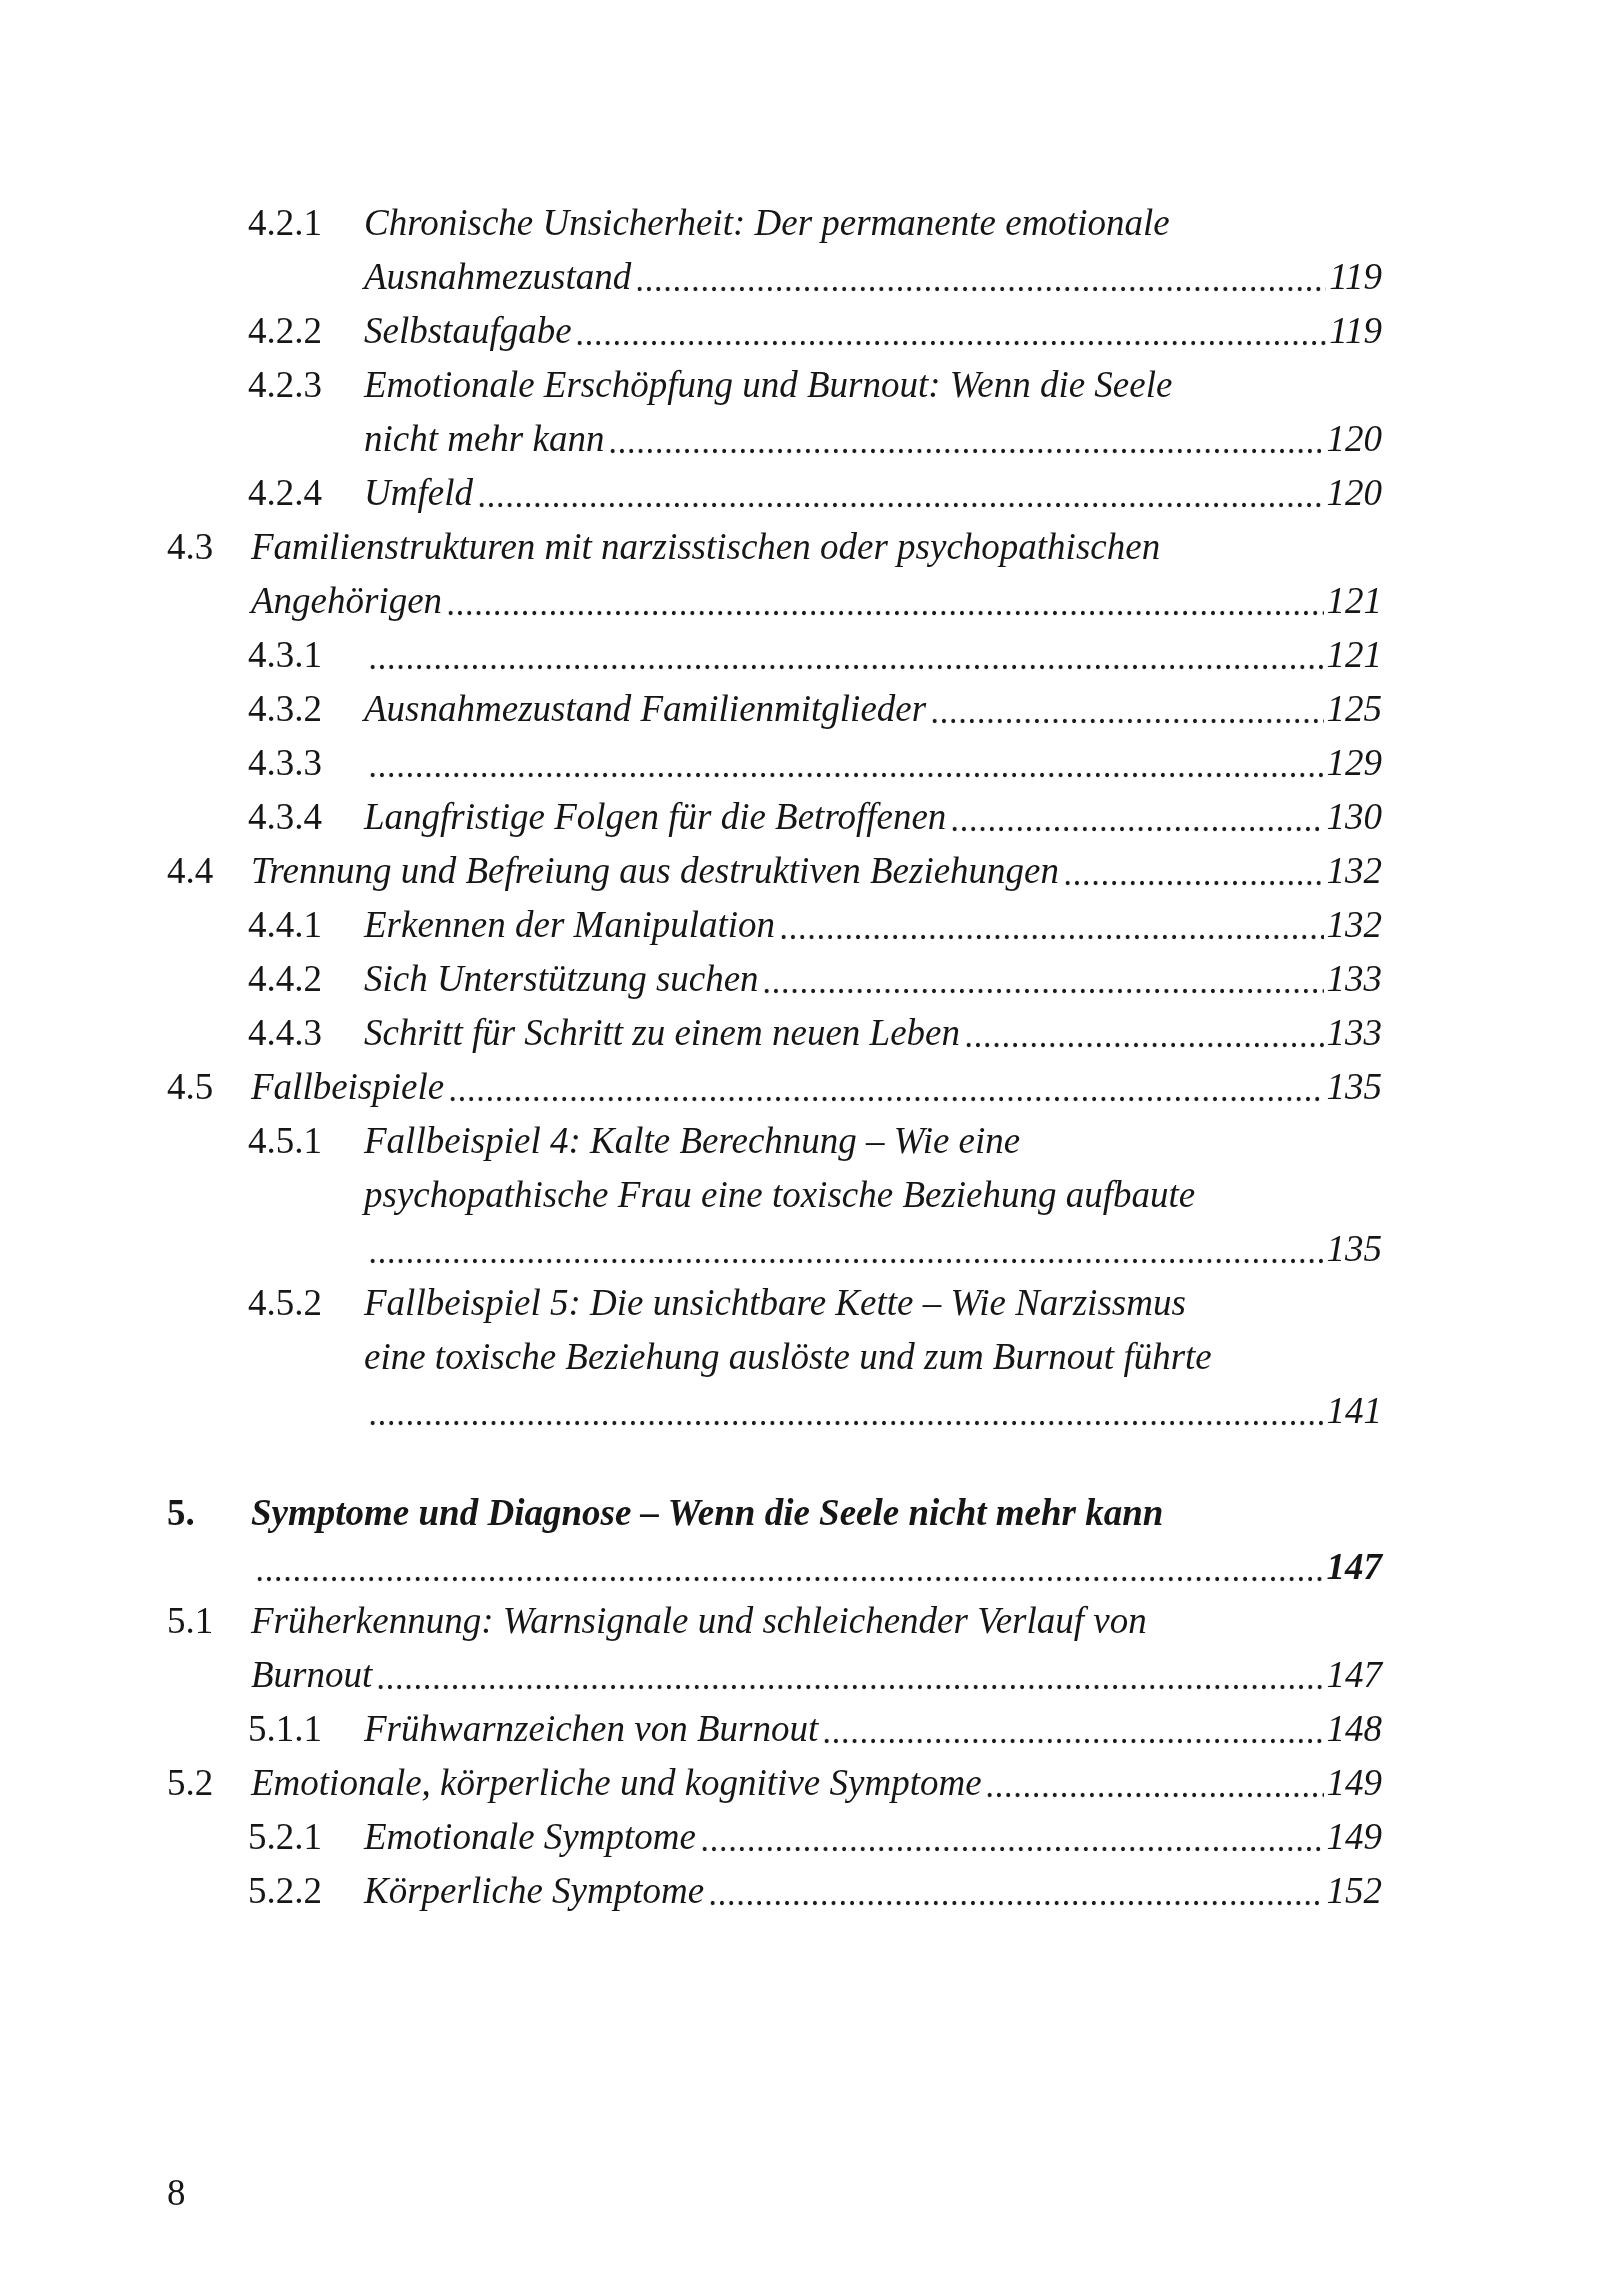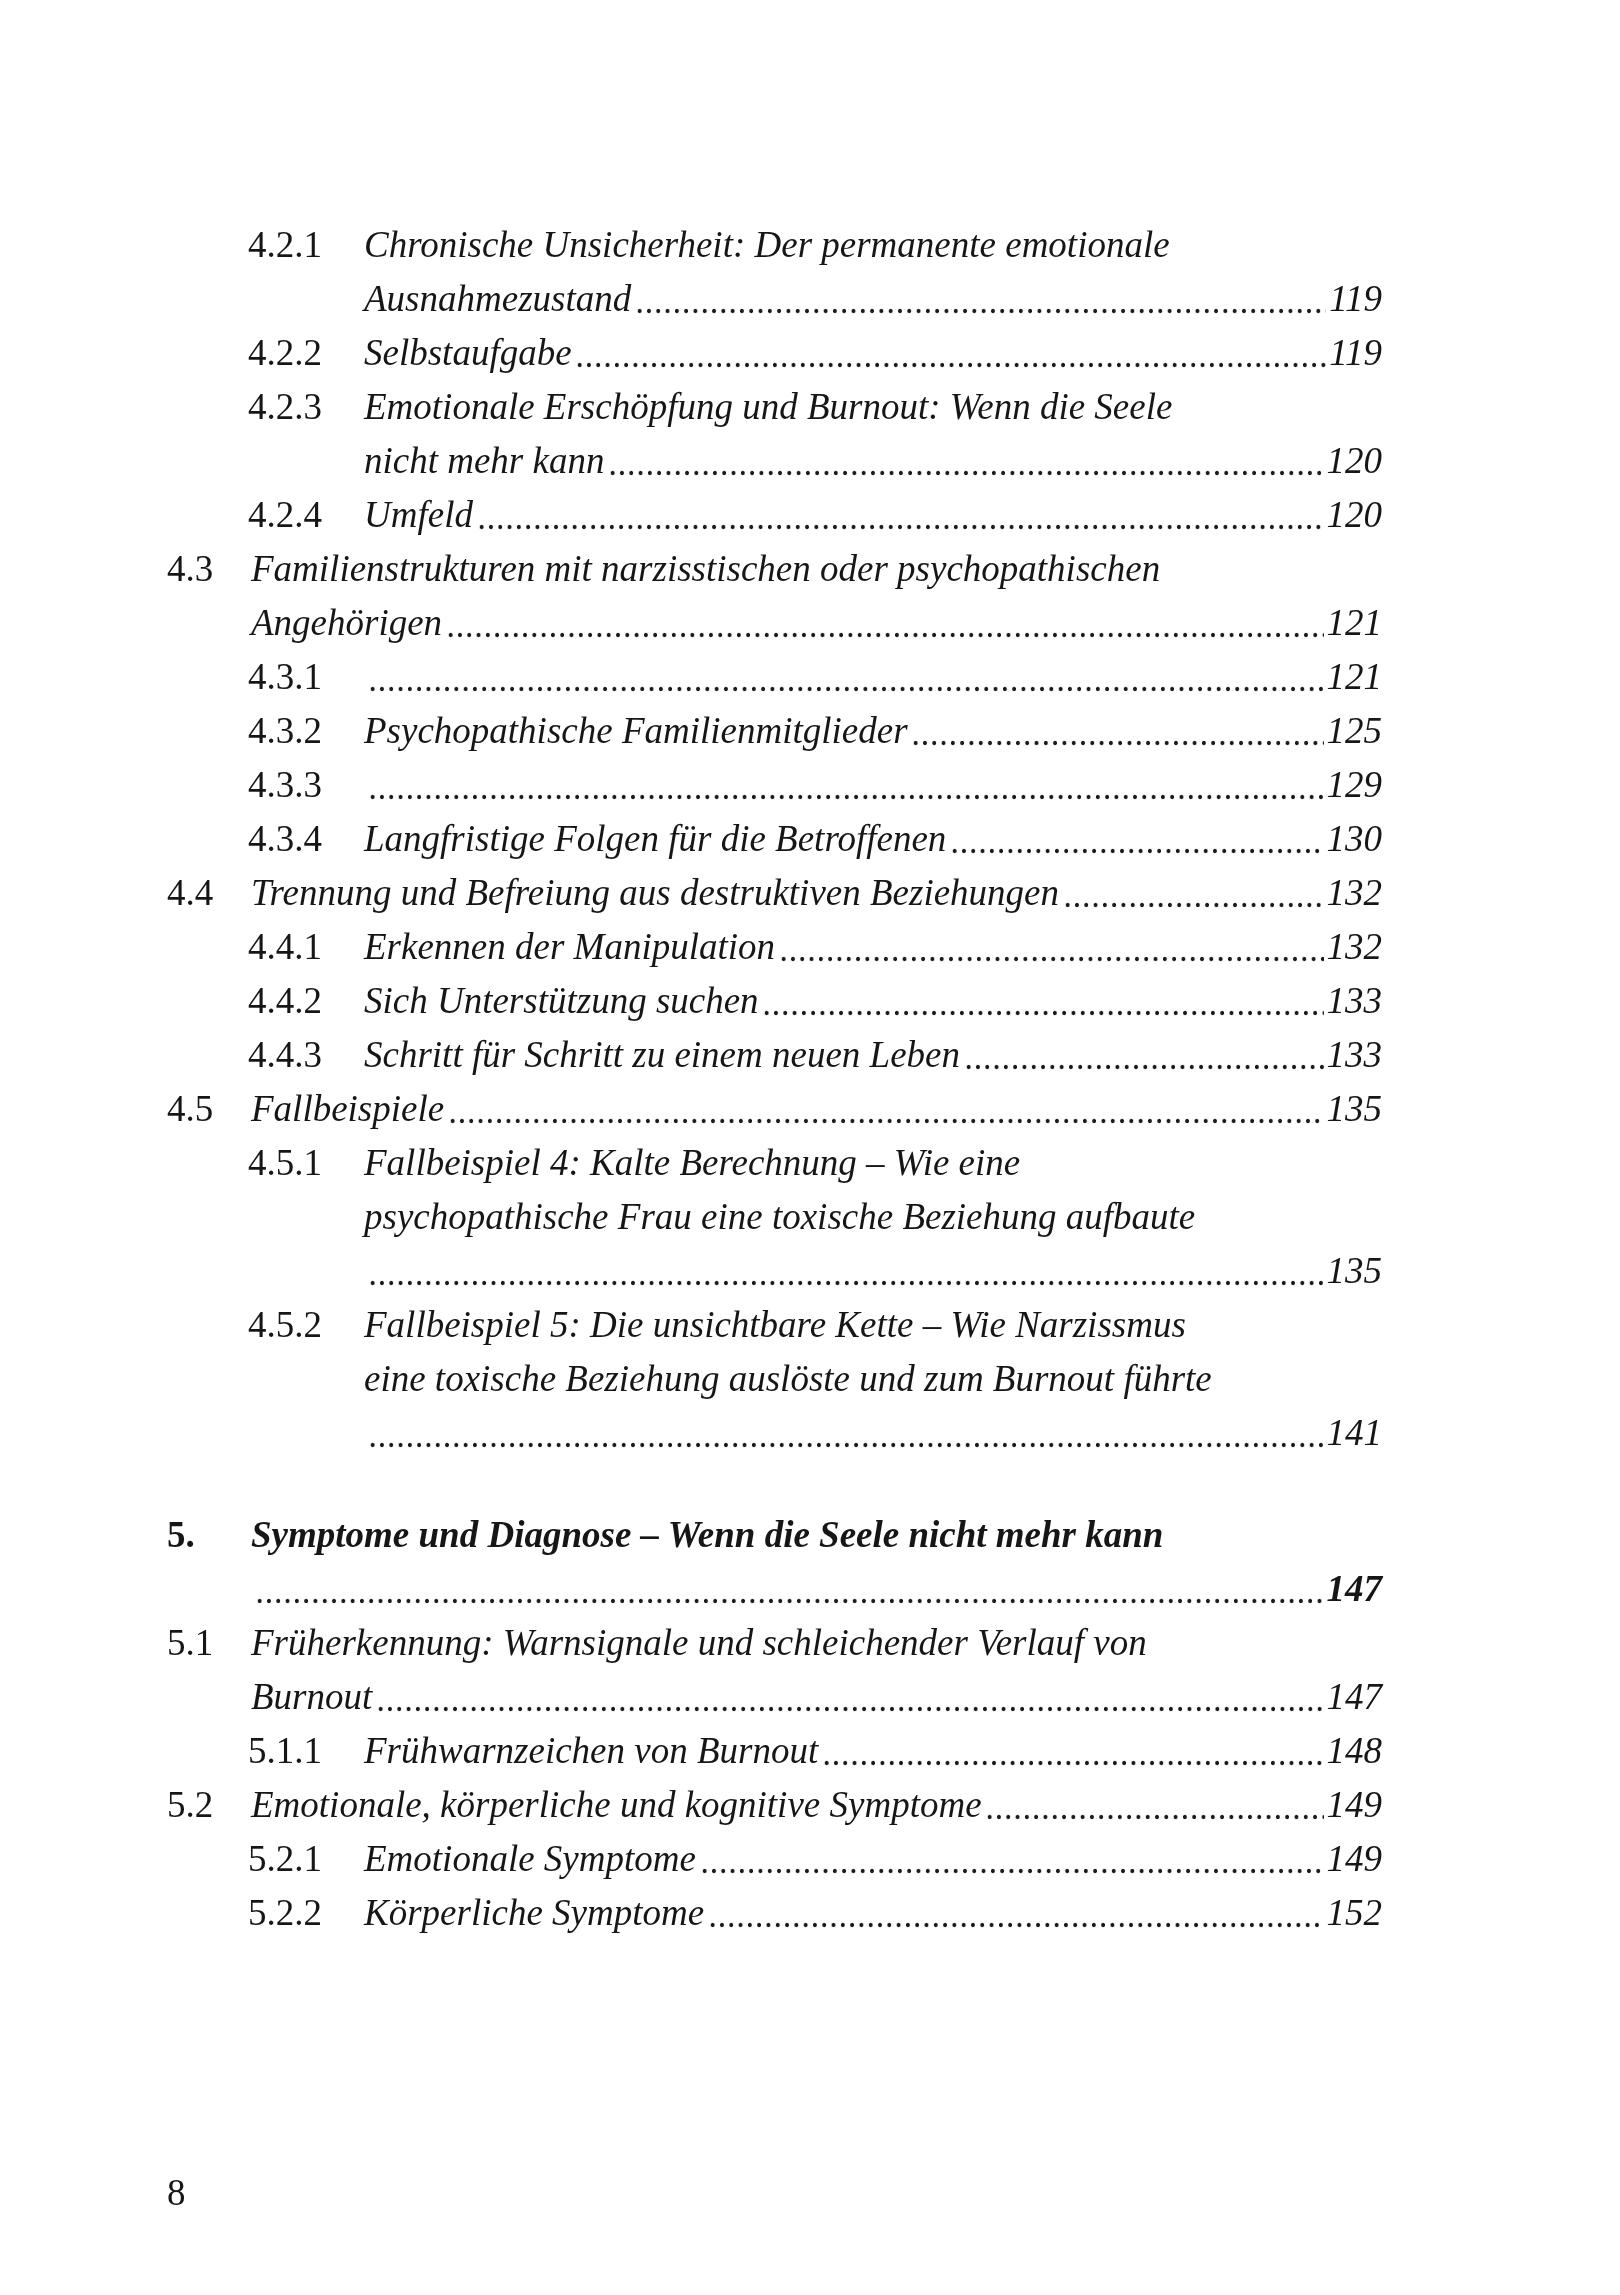--- a/index.html
+++ b/index.html
@@ -12,21 +12,20 @@
     font-size: 37px;
     line-height: 54px;
   }
   .page { position: absolute; inset: 0; background: #ffffff; }
 
   .toc {
     position: absolute;
     left: 167px;
     right: 238px;
     top: 196px;
-    margin-top: 22px;
   }
 
   .entry { display: flex; align-items: flex-start; }
   .entry .num { flex: 0 0 84px; white-space: nowrap; }
   .entry.level-3 { margin-left: 81px; }
   .entry.level-3 .num { flex: 0 0 116px; }
   .entry .body { flex: 1 1 auto; min-width: 0; }
   .entry.bold { font-weight: 700; }
   .entry.gap-before { margin-top: 48px; }
 
@@ -119,21 +118,21 @@
           <div class="line">
             <span class="leader"></span>
             <span class="pg">121</span>
           </div>
         </div>
       </div>
       <div class="entry level-3">
         <span class="num">4.3.2</span>
         <div class="body">
           <div class="line">
-            <span class="txt">Psychopathische Familienmitglieder</span>
+            <span class="txt">Ausnahmezustand Familienmitglieder</span>
             <span class="leader"></span>
             <span class="pg">125</span>
           </div>
         </div>
       </div>
       <div class="entry level-3">
         <span class="num">4.3.3</span>
         <div class="body">
           <div class="line">
             <span class="txt"></span>

